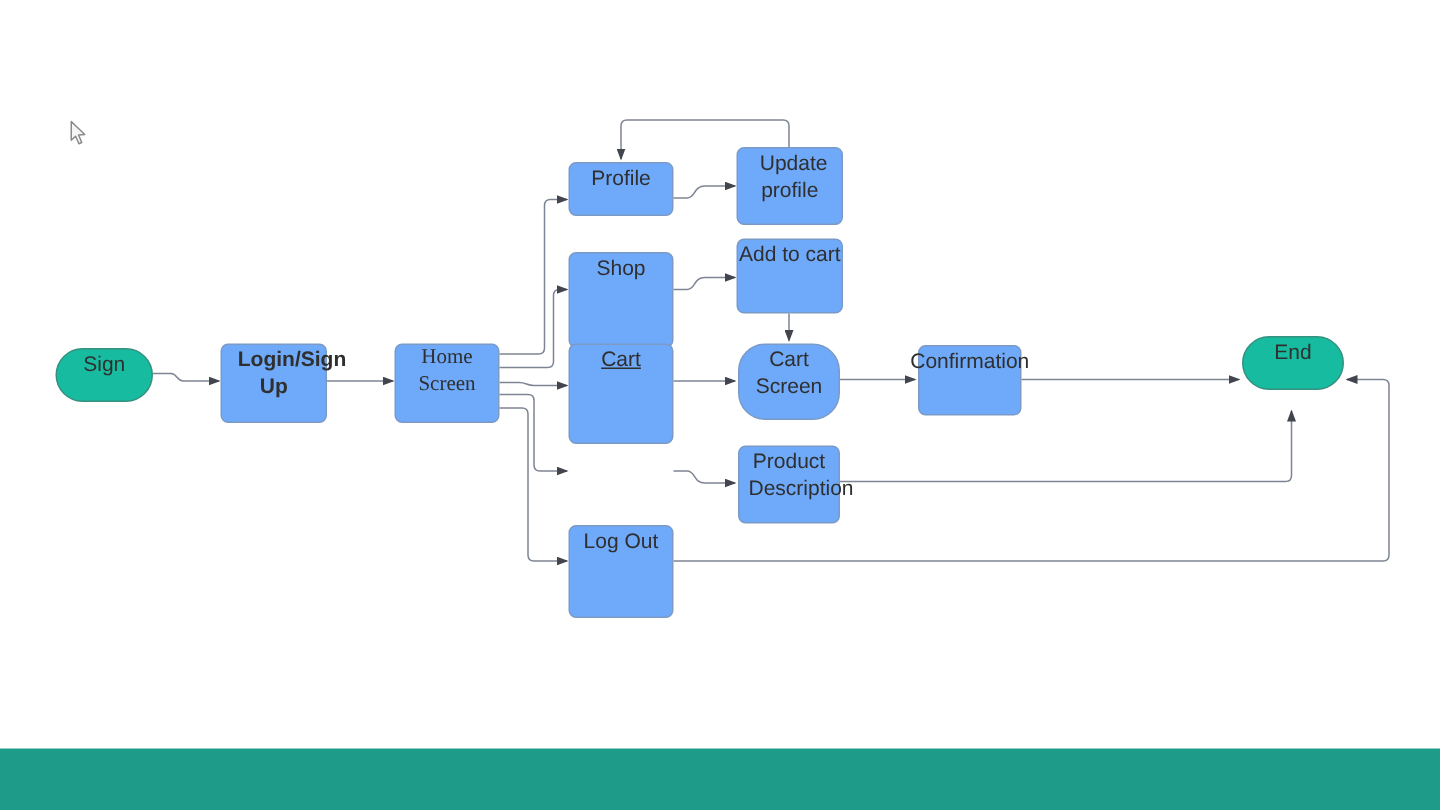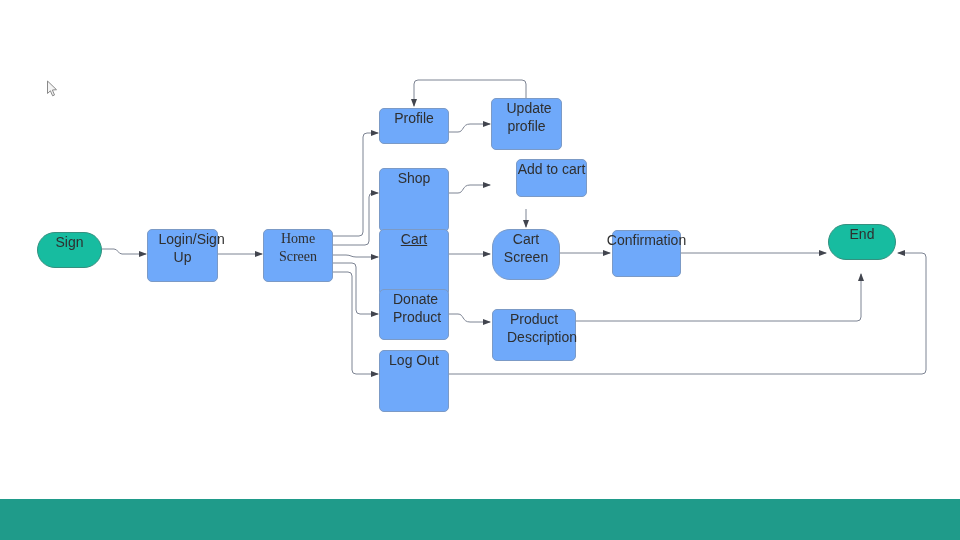--- a/index.html
+++ b/index.html
@@ -86,61 +86,58 @@
     <path class="edge" marker-end="url(#arrow)" d="M681 253 H826"></path>
     <path class="edge" marker-end="url(#arrow)" d="M449 314 H458 C464 314 462 322 470 322 H490"></path>
     <path class="edge" marker-end="url(#arrow)" d="M560 321 H857 Q861 321 861 317 V274"></path>
     <path class="edge" marker-end="url(#arrow)" d="M449 374 H922 Q926 374 926 370 V257 Q926 253 922 253 H898"></path>
   </svg>
 
   <div class="node terminal" style="left:37px; top:232px; width:65px; height:36px;">
     <span>Sign</span>
   </div>
 
-  <div class="node process" style="left:147px; top:229px; width:71px; height:53px;">
+  <div class="node process" style="left:147px; top:229px; width:71px; height:53px;font-weight:bold;">
     <span style="max-width:48px">Login/Sign Up</span>
   </div>
 
   <div class="node process" style="left:263px; top:229px; width:70px; height:53px;font-family:Liberation Serif, serif;">
     <span style="max-width:40px">Home Screen</span>
   </div>
 
   <div class="node process" style="left:379px; top:108px; width:70px; height:36px;">
     <span>Profile</span>
   </div>
 
   <div class="node process" style="left:379px; top:168px; width:70px; height:64px;">
     <span>Shop</span>
   </div>
 
   <div class="node process" style="left:379px; top:229px; width:70px; height:67px;text-decoration:underline;">
     <span>Cart</span>
   </div>
 
-  <div class="node process" style="left:379px; top:289px; width:70px; height:51px;">
-    <span style="max-width:42px">Donate Product</span>
-  </div>
 
   <div class="node process" style="left:379px; top:350px; width:70px; height:62px;">
     <span>Log Out</span>
   </div>
 
   <div class="node process" style="left:491px; top:98px; width:71px; height:52px;">
     <span style="max-width:40px">Update profile</span>
   </div>
 
-  <div class="node process" style="left:491px; top:159px; width:71px; height:38px;margin-left:25px;">
+  <div class="node process" style="left:491px; top:159px; width:71px; height:50px;">
     <span>Add to cart</span>
   </div>
 
   <div class="node process" style="left:492px; top:229px; width:68px; height:51px;border-radius:18px;">
     <span>Cart Screen</span>
   </div>
 
-  <div class="node process" style="left:492px; top:309px; width:84px; height:52px;">
+  <div class="node process" style="left:492px; top:297px; width:68px; height:52px;">
     <span style="max-width:54px">Product Description</span>
   </div>
 
   <div class="node process" style="left:612px; top:230px; width:69px; height:47px;">
     <span>Confirmation</span>
   </div>
 
   <div class="node terminal" style="left:828px; top:224px; width:68px; height:36px;">
     <span>End</span>
   </div>

